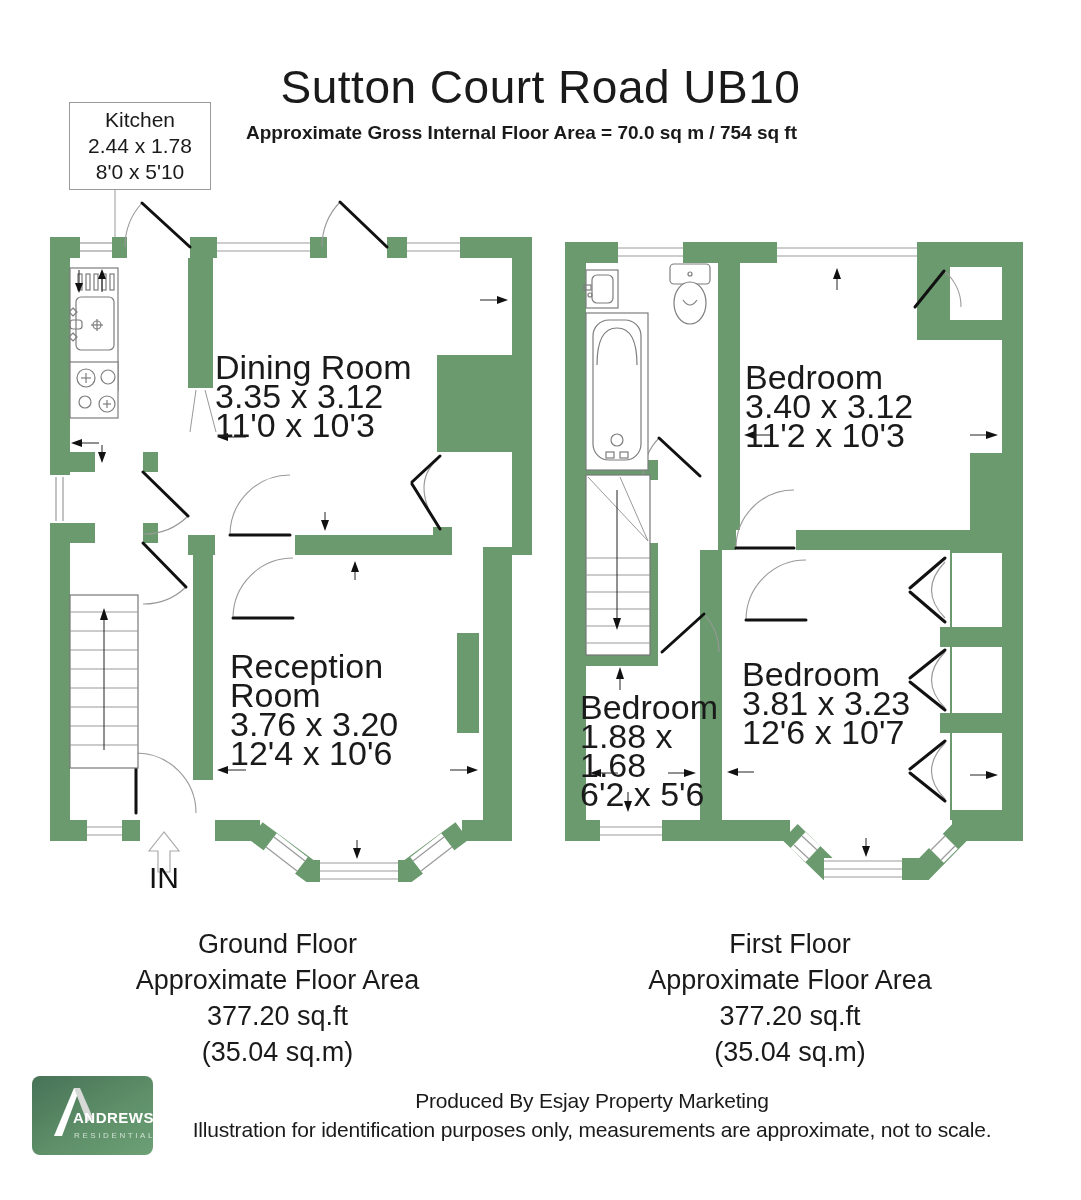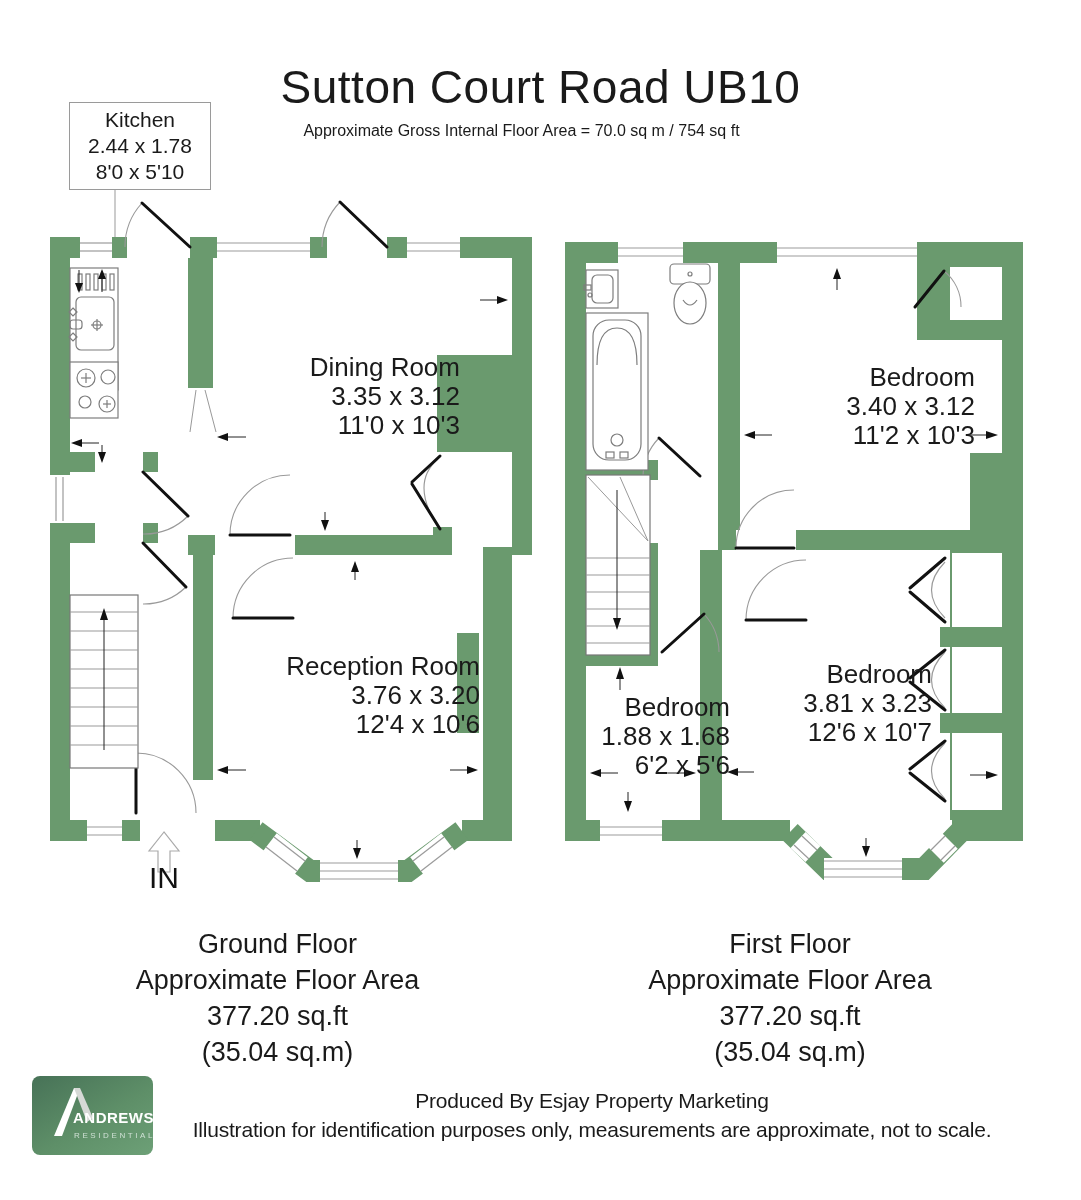--- a/index.html
+++ b/index.html
@@ -3,26 +3,26 @@
 <meta charset="utf-8">
 <style>
   html,body{margin:0;padding:0;}
   body{
     width:1081px;height:1200px;position:relative;background:#ffffff;
     font-family:"Liberation Sans","DejaVu Sans",sans-serif;color:#1a1a1a;overflow:hidden;
   }
   .abs{position:absolute;}
   .center{text-align:center;}
   #title{left:0;top:60px;width:1081px;font-size:46px;letter-spacing:0.5px;}
-  #subtitle{left:0;top:122px;width:1043px;font-size:16px;font-weight:normal;}
+  #subtitle{left:0;top:122px;width:1043px;font-size:19px;font-weight:bold;}
   #kitchen-box{
     left:45px;top:102px;width:140px;border:1px solid #9a9a9a;background:#fff;
     font-size:21px;line-height:26px;padding:4px 0;z-index:5;margin-left:24px;
   }
-  .room-label{font-size:26px;line-height:29px;text-align:right;z-index:4;}
+  .room-label{font-size:34px;line-height:29px;text-align:left;z-index:4;}
   .caption{font-size:27px;line-height:36px;text-align:center;}
   #caption-ground{left:90px;top:926px;width:375px;}
   #caption-first{left:600px;top:926px;width:380px;}
   #disclaimer{left:168px;top:1086px;width:848px;font-size:21px;line-height:29px;letter-spacing:-0.2px;}
   #logo{
     left:32px;top:1076px;width:121px;height:79px;border-radius:8px;
     background:linear-gradient(150deg,#477257 0%,#5e8f68 55%,#6da077 100%);
   }
   #logo .brand{position:absolute;left:41px;top:33px;color:#ffffff;font-size:15px;font-weight:bold;letter-spacing:0.5px;}
   #logo .tagline{position:absolute;left:42px;top:55px;color:#cfe0d4;font-size:8px;letter-spacing:2.6px;}

